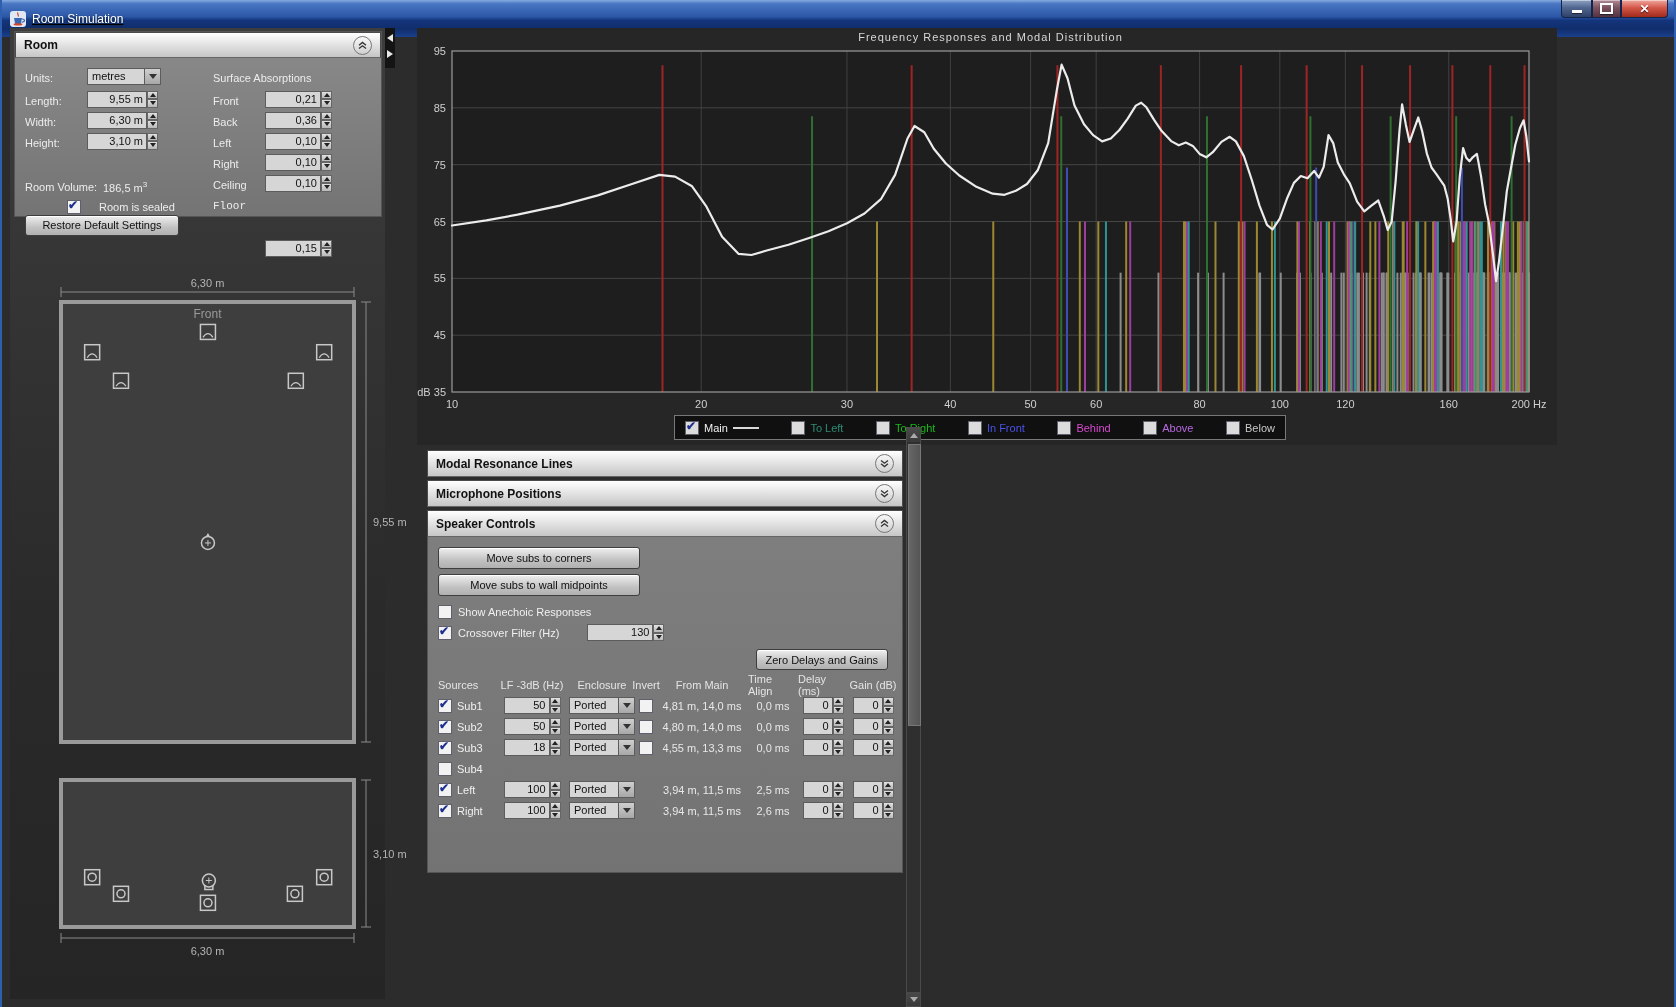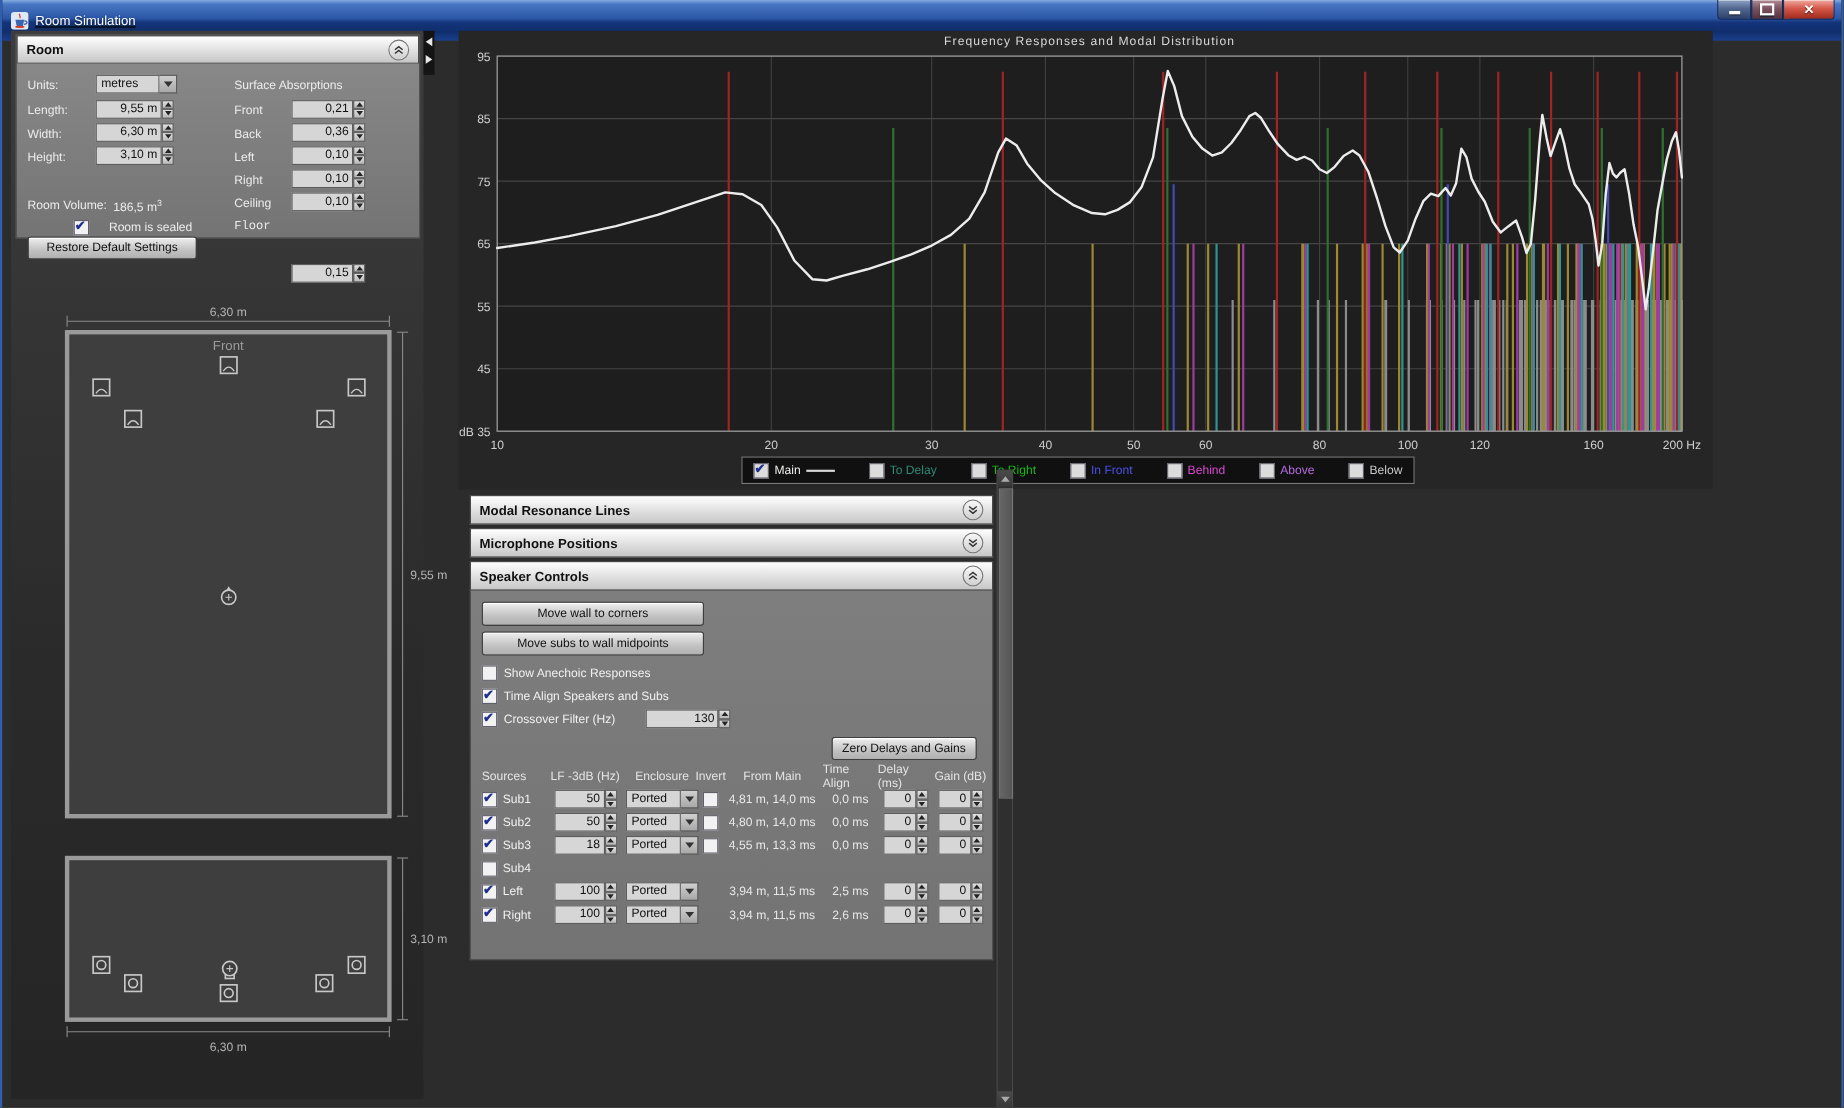--- a/index.html
+++ b/index.html
@@ -674,21 +674,21 @@
         <text x="573.5" y="13" text-anchor="middle" fill="#d8d8d8" font-size="11" letter-spacing="1">Frequency Responses and Modal Distribution</text>
       </svg>
     <div class="legend" id="legend">
         <span class="lg-item">
           <span class="cb checked"></span>
           <span style="color:#f0f0f0">Main</span>
           <span class="lg-line"></span>
         </span>
         <span class="lg-item">
           <span class="cb"></span>
-          <span style="color:#2e8b74">To Delay</span>
+          <span style="color:#2e8b74">To Left</span>
         </span>
         <span class="lg-item">
           <span class="cb"></span>
           <span style="color:#18b818">To Right</span>
         </span>
         <span class="lg-item">
           <span class="cb"></span>
           <span style="color:#4a52e8">In Front</span>
         </span>
         <span class="lg-item">
@@ -725,30 +725,26 @@
   <div class="acc-header panel-header" style="top:510px;">
     <span class="ph-title">Speaker Controls</span>
     <span class="chev-btn">
       <svg width="11" height="11" viewBox="0 0 11 11">
           <path d="M2 5.2 L5.5 2.4 L9 5.2 M2 8.6 L5.5 5.8 L9 8.6" stroke="#333" stroke-width="1.3" fill="none"></path>
         </svg>
     </span>
   </div>
 
   <div class="sc-body">
-    <div class="sc-btn gray-btn">Move wall to corners</div>
+    <div class="sc-btn gray-btn">Move subs to corners</div>
     <div class="sc-btn gray-btn">Move subs to wall midpoints</div>
     <div id="sc-checks">
         <div class="check-row">
           <span class="cb"></span>
           <span>Show Anechoic Responses</span>
-        </div>
-        <div class="check-row">
-          <span class="cb checked"></span>
-          <span>Time Align Speakers and Subs</span>
         </div>
         <div class="check-row">
           <span class="cb checked"></span>
           <span>Crossover Filter (Hz)</span>
           <span style="width:16px"></span>
           <span class="spinbox">
             <span class="field" style="width:58px">130</span>
             <span class="spin-btns">
               <span class="sb">
                 <i class="tu"></i>

